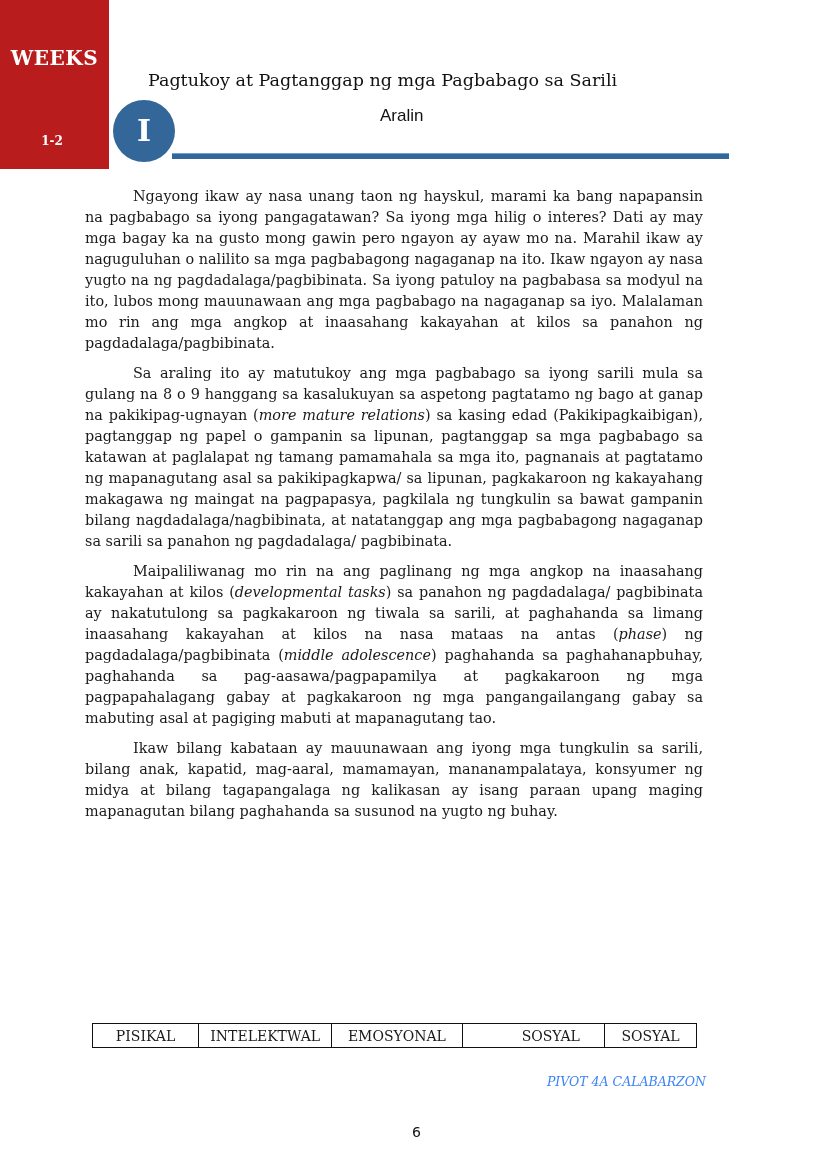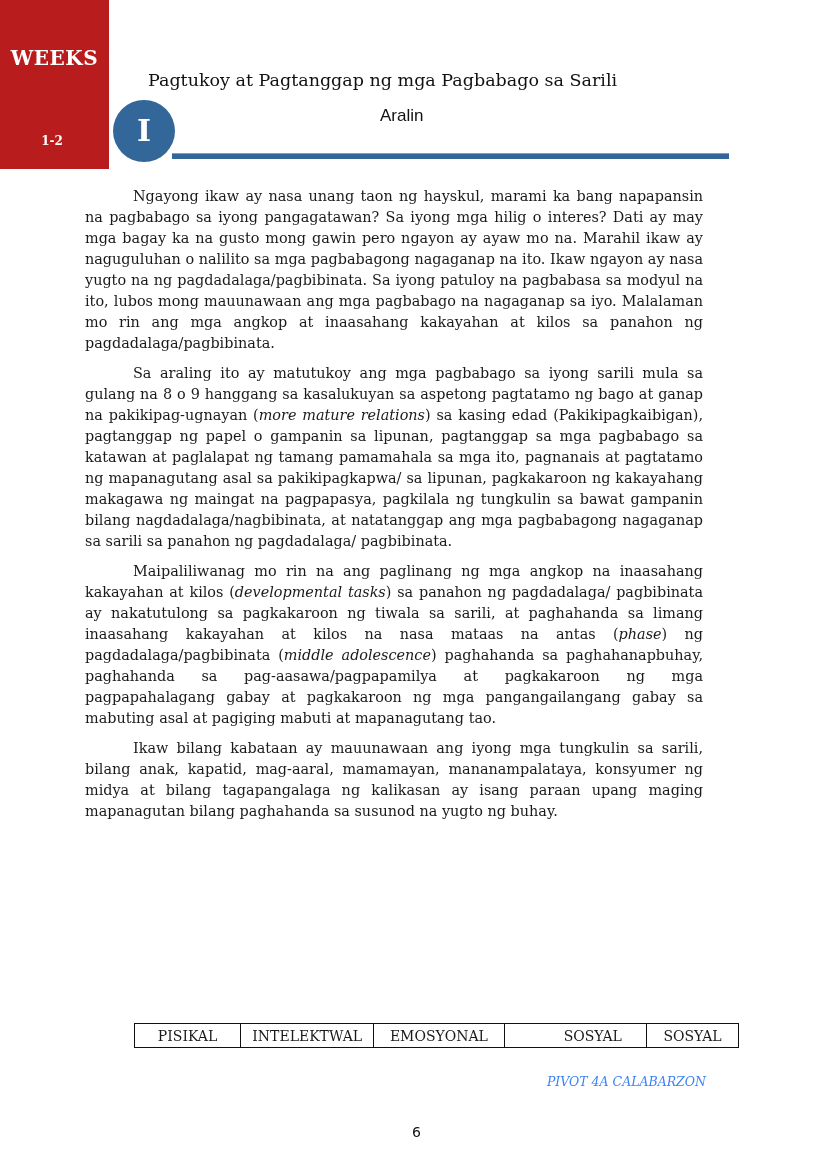--- a/index.html
+++ b/index.html
@@ -10,21 +10,21 @@
   .weeks-box .w1 { position:absolute; top:46px; left:0; width:109px; font-size:20px; letter-spacing:0.5px; }
   .weeks-box .w2 { position:absolute; top:86px; left:0; width:104px; font-size:12px;margin-top:48px; }
   .title { position:absolute; left:148px; top:70px; font-size:17.5px; font-weight:normal; color:#111; white-space:nowrap; }
   .subtitle { position:absolute; left:380px; top:106px; font-size:17px; color:#111; font-family:Liberation Sans, sans-serif; }
   .circle { position:absolute; left:113px; top:100px; width:62px; height:62px; border-radius:50%; background:#336699;
             color:#fff; font-weight:bold; font-size:30px; text-align:center; line-height:62px; }
   .rule { position:absolute; left:172px; top:153px; width:557px; height:6px; background:#336699; border-top:1px solid #6fa0d0; box-sizing:border-box; }
   .body-text { position:absolute; left:85px; top:186px; width:618px; font-size:14.4px; line-height:21px; text-align:justify; }
   .body-text p { margin:0 0 9px 0; text-indent:48px; }
   .body-text em { font-style:italic;margin-top:22px; }
-  .dtable { position:absolute; left:92px; top:1023px; width:605px; border-collapse:collapse; font-size:14px;margin-left:42px; }
+  .dtable { position:absolute; left:92px; top:1023px; width:605px; border-collapse:collapse; font-size:14px; }
   .dtable td { border:1.5px solid #111; text-align:center; height:23px; padding:0; }
   .footer { position:absolute; right:120px; top:1074px; font-size:12.5px; font-style:italic; color:#3b82f6; }
   .watermark { position:absolute; left:336px; top:1171px; font-family:"DejaVu Sans",sans-serif; font-size:15px; color:#0c4a6e; }
   .pagenum { position:absolute; left:412px; top:1124px; font-family:"DejaVu Sans",sans-serif; font-size:14px; color:#111; }
 </style>
 </head>
 <body>
 
 <div class="weeks-box">
   <div class="w1">WEEKS</div>

